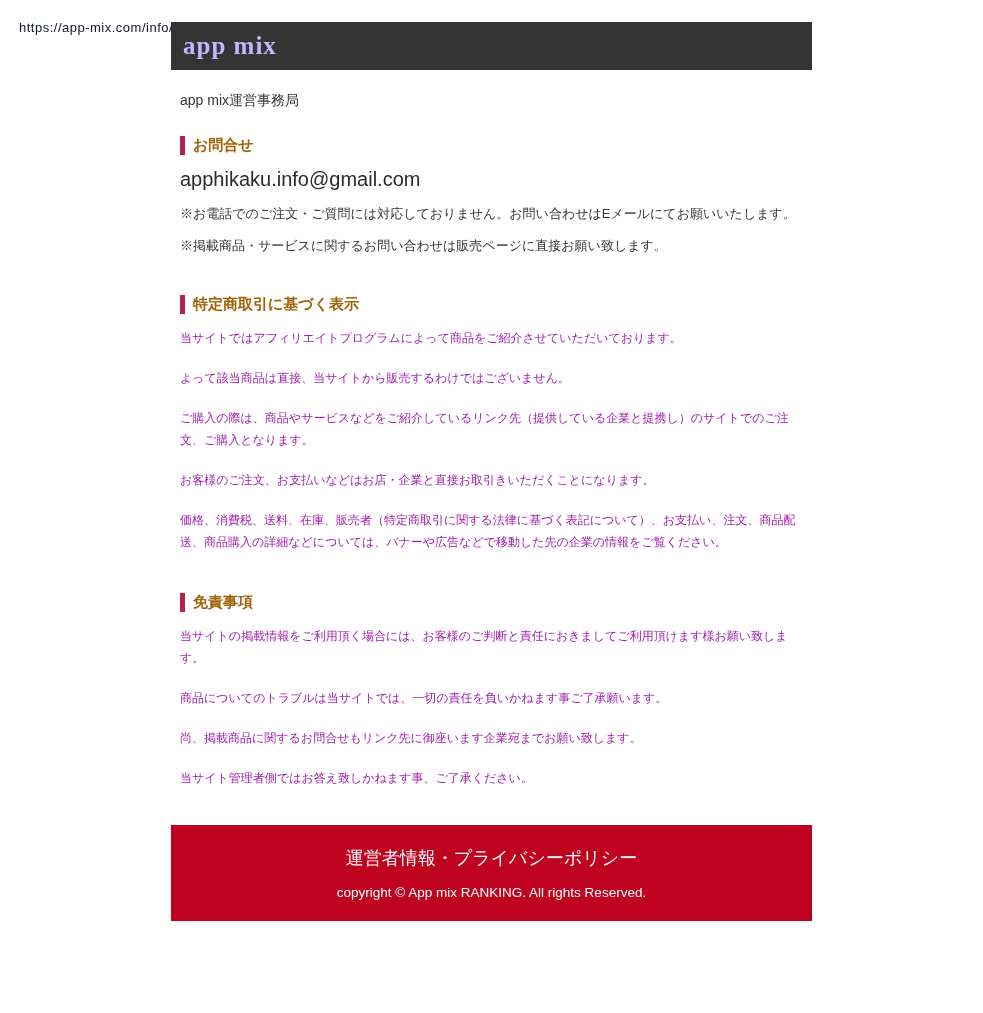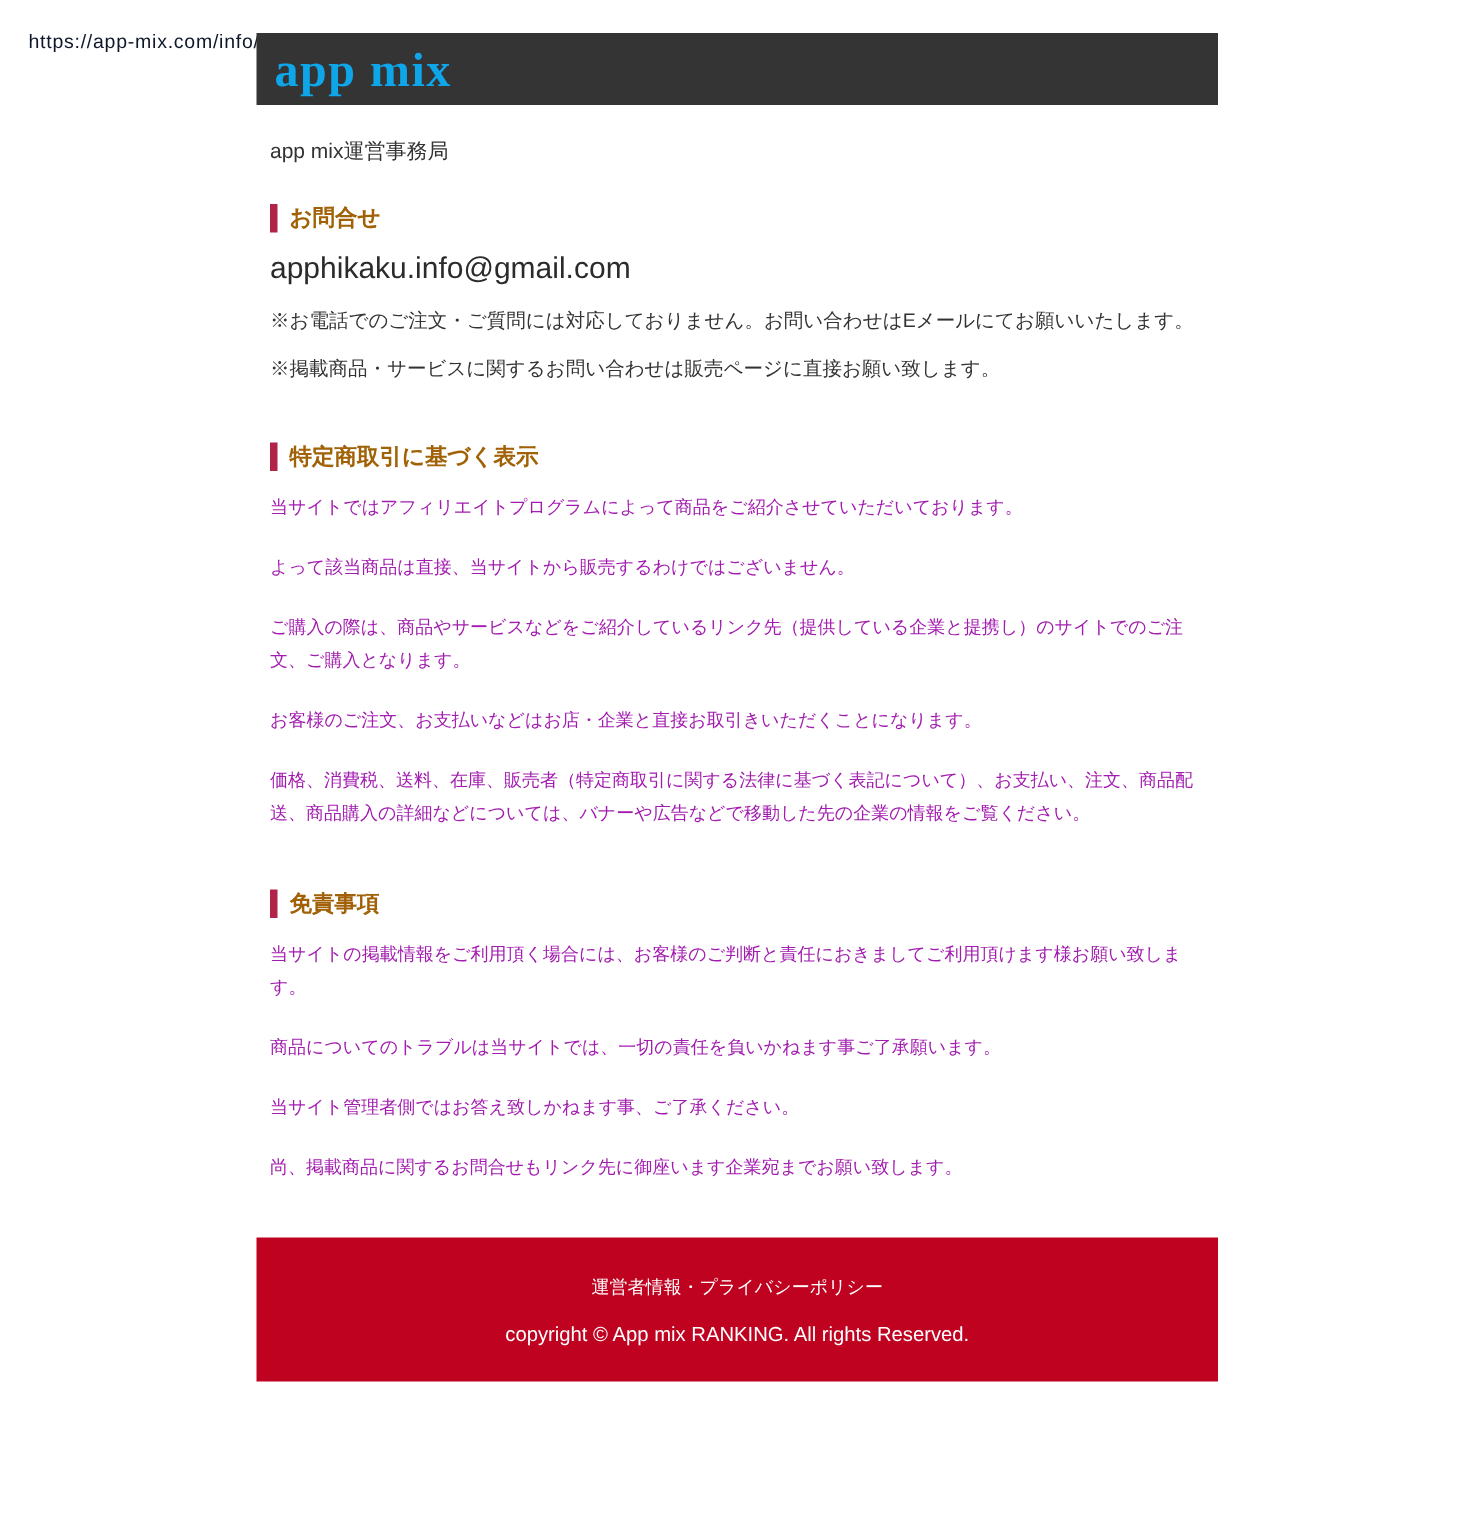--- a/index.html
+++ b/index.html
@@ -27,22 +27,22 @@
   .site-header {
     height: 48px;
     background: #343434;
     display: flex;
     align-items: center;
     padding-left: 12px;
   }
   .site-title {
     font-family: "Liberation Serif", serif;
     font-weight: bold;
-    font-size: 32px;
-    color: #0ea5e9;
+    font-size: 25px;
+    color: #c4b5fd;
     letter-spacing: 1px;
     cursor: pointer;
   }
   .main {
     padding: 0 12px 0 9px;
   }
   .operator {
     margin-top: 22px;
     font-size: 14px;
   }
@@ -90,21 +90,21 @@
     background: #bf0220;
     color: #ffffff;
     display: flex;
     flex-direction: column;
     align-items: center;
     justify-content: center;
     gap: 15px;
     text-align: center;
   }
   .footer-link {
-    font-size: 12px;
+    font-size: 18px;
     color: #ffffff;
     text-decoration: none;
     cursor: pointer;
   }
   .footer-copy {
     font-size: 13.5px;
     color: #ffffff;
   }
 </style>
 </head>
@@ -139,22 +139,22 @@
     <p class="para">ご購入の際は、商品やサービスなどをご紹介しているリンク先（提供している企業と提携し）のサイトでのご注文、ご購入となります。</p>
     <p class="para">お客様のご注文、お支払いなどはお店・企業と直接お取引きいただくことになります。</p>
     <p class="para">価格、消費税、送料、在庫、販売者（特定商取引に関する法律に基づく表記について）、お支払い、注文、商品配送、商品購入の詳細などについては、バナーや広告などで移動した先の企業の情報をご覧ください。</p>
 
     <div class="section-heading">
       <span class="heading-bar"></span>
       <span class="heading-text">免責事項</span>
     </div>
     <p class="para tight">当サイトの掲載情報をご利用頂く場合には、お客様のご判断と責任におきましてご利用頂けます様お願い致します。</p>
     <p class="para">商品についてのトラブルは当サイトでは、一切の責任を負いかねます事ご了承願います。</p>
+    <p class="para">尚、掲載商品に関するお問合せもリンク先に御座います企業宛までお願い致します。</p>
     <p class="para">当サイト管理者側ではお答え致しかねます事、ご了承ください。</p>
-    <p class="para">尚、掲載商品に関するお問合せもリンク先に御座います企業宛までお願い致します。</p>
 
   </div>
 
   <footer class="site-footer">
     <a class="footer-link">運営者情報・プライバシーポリシー</a>
     <div class="footer-copy">copyright © App mix RANKING. All rights Reserved.</div>
   </footer>
 
 </div>
 

